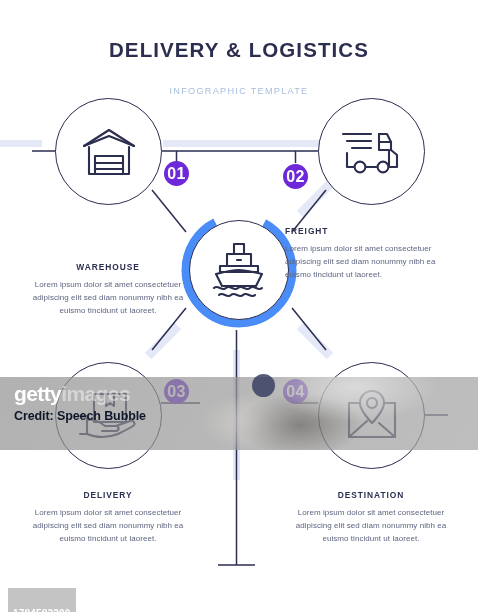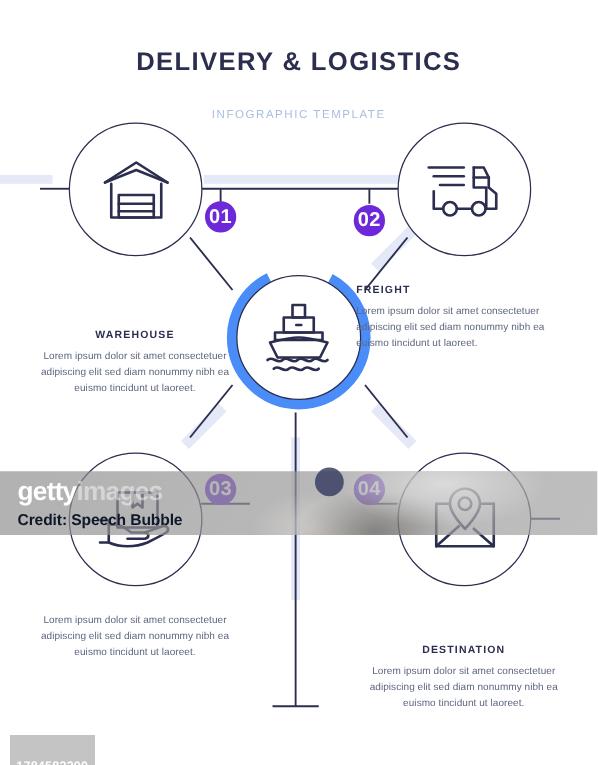--- a/index.html
+++ b/index.html
@@ -114,21 +114,21 @@
   .b01 { left: 164px; top: 161px; }
   .b02 { left: 283px; top: 164px; }
   .b03 { left: 164px; top: 379px; }
   .b04 { left: 283px; top: 379px; }
 
   
   .text-block { position: absolute; width: 172px; z-index: 5; }
   .t-warehouse   { left: 22px;  top: 226px; text-align: center; margin-top: 36px; }
   .t-freight     { left: 285px; top: 226px; text-align: left; }
   .t-delivery    { left: 22px;  top: 490px; text-align: center; }
-  .t-destination { left: 285px; top: 490px; text-align: center; margin-top: 24px; }
+  .t-destination { left: 285px; top: 490px; text-align: center; }
 
   .block-title {
     font-size: 8.4px;
     font-weight: bold;
     letter-spacing: 0.95px;
     color: #2b2e4f;
     margin-bottom: 7px;
   }
   .block-body {
     font-size: 8px;
@@ -136,21 +136,21 @@
     color: #5e6580;
     letter-spacing: 0.05px;
   }
 
   
   .watermark-band {
     position: absolute;
     left: 0;
     top: 377px;
     width: 478px;
-    height: 51px;
+    height: 73px;
     background: rgba(150,150,150,0.62);
     z-index: 8;
     overflow: hidden;
   }
   .wm-photo {
     position: absolute;
     inset: 0;
     background:
       radial-gradient(ellipse 120px 50px at 355px 10px, rgba(245,245,245,0.55), rgba(245,245,245,0) 70%),
       radial-gradient(ellipse 90px 46px at 300px 48px, rgba(70,65,60,0.45), rgba(70,65,60,0) 70%),
@@ -333,20 +333,21 @@
     <div class="block-title">WAREHOUSE</div>
     <div class="block-body">Lorem ipsum dolor sit amet consectetuer adipiscing elit sed diam nonummy nibh ea euismo tincidunt ut laoreet.</div>
   </div>
 
   <div class="text-block t-freight">
     <div class="block-title">FREIGHT</div>
     <div class="block-body">Lorem ipsum dolor sit amet consectetuer adipiscing elit sed diam nonummy nibh ea euismo tincidunt ut laoreet.</div>
   </div>
 
   <div class="text-block t-delivery">
+    <div class="block-title">DELIVERY</div>
     <div class="block-body">Lorem ipsum dolor sit amet consectetuer adipiscing elit sed diam nonummy nibh ea euismo tincidunt ut laoreet.</div>
   </div>
 
   <div class="text-block t-destination">
     <div class="block-title">DESTINATION</div>
     <div class="block-body">Lorem ipsum dolor sit amet consectetuer adipiscing elit sed diam nonummy nibh ea euismo tincidunt ut laoreet.</div>
   </div>
 
   <div class="wm-dot"></div>
   <div class="watermark-band">

